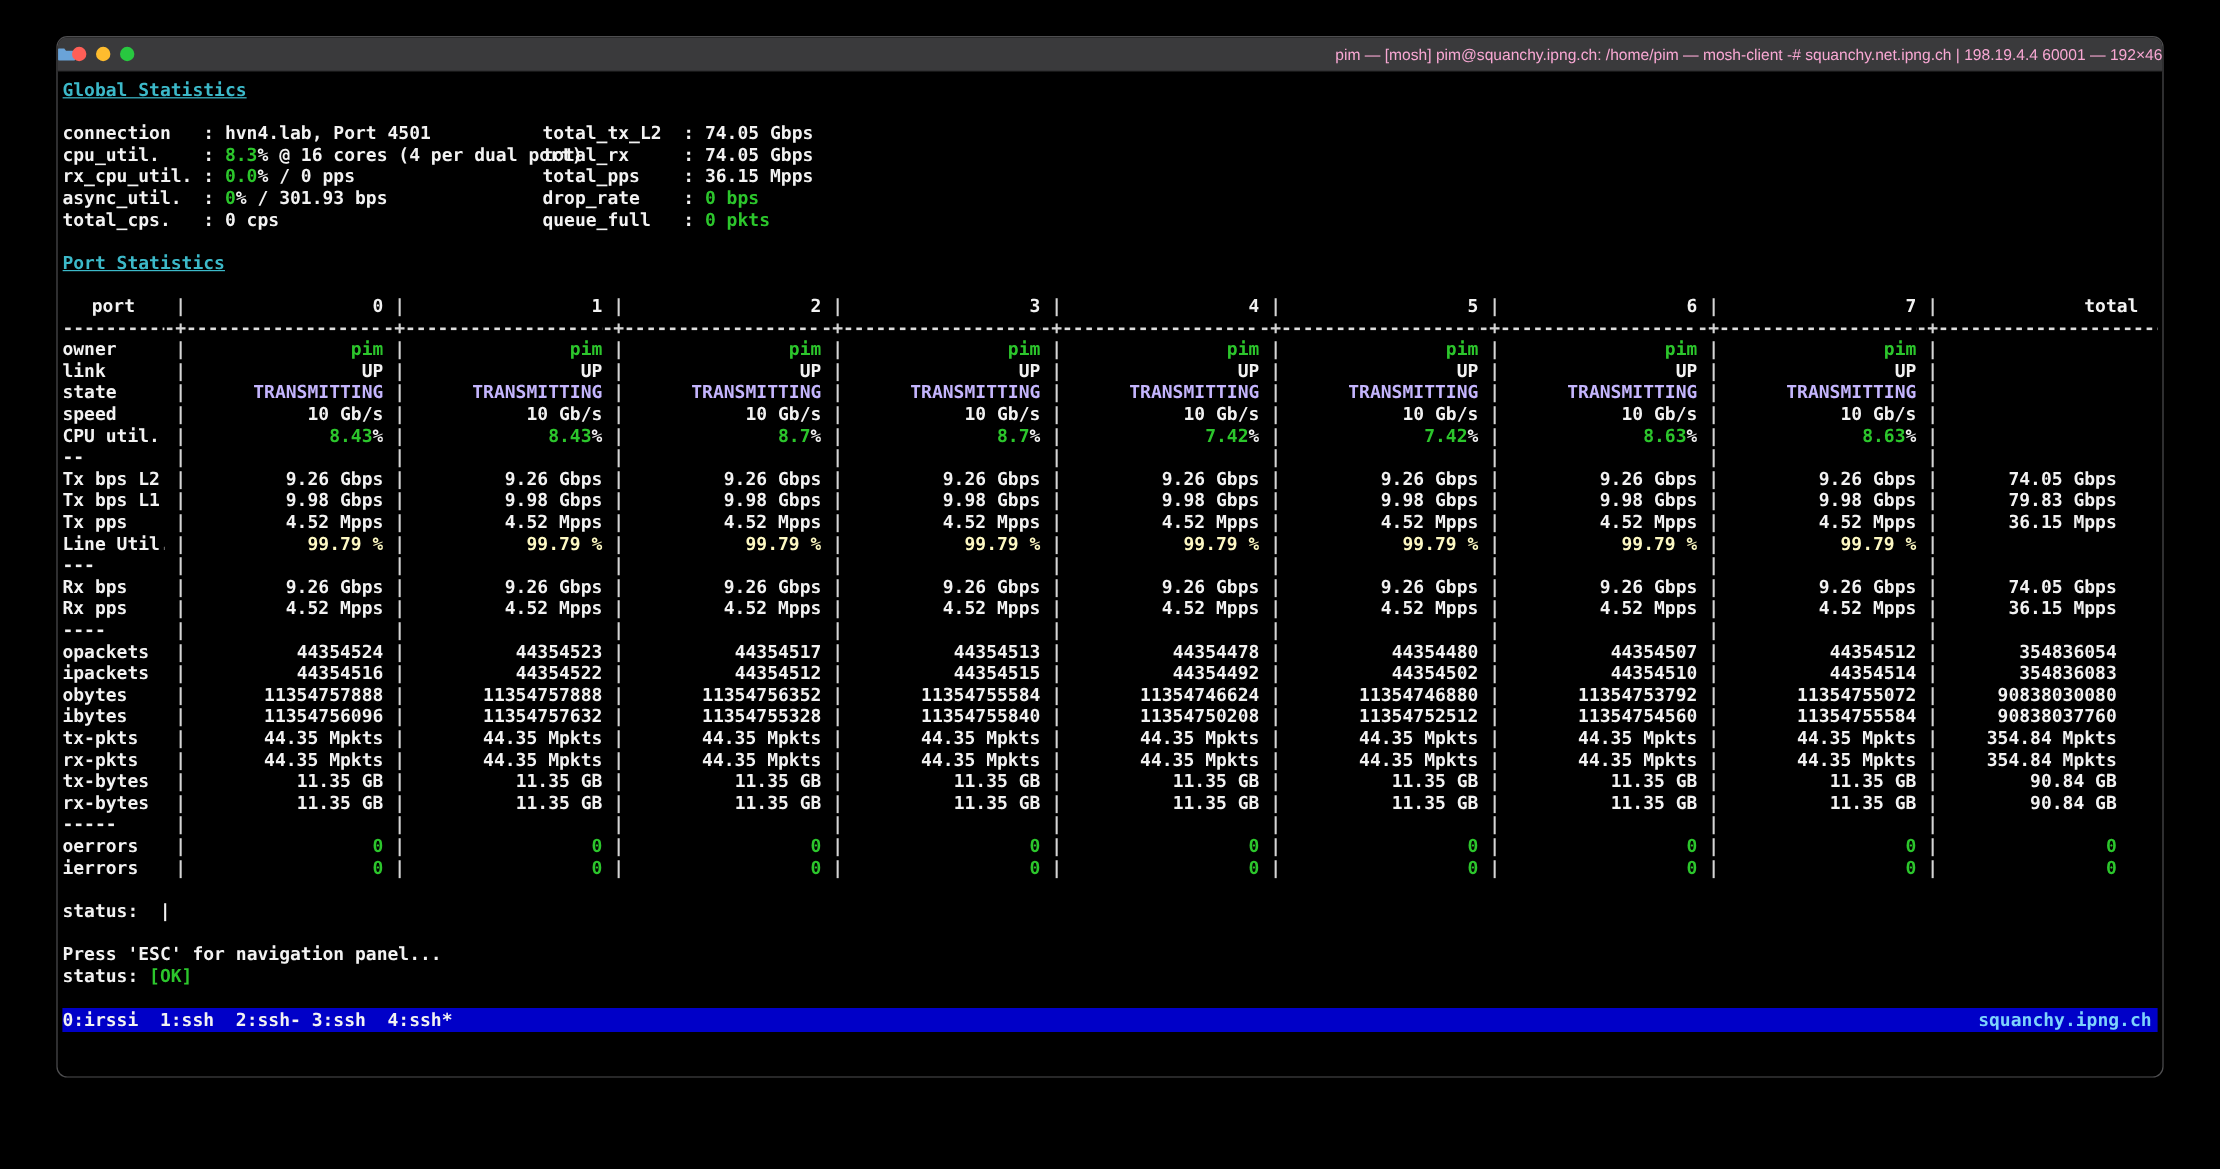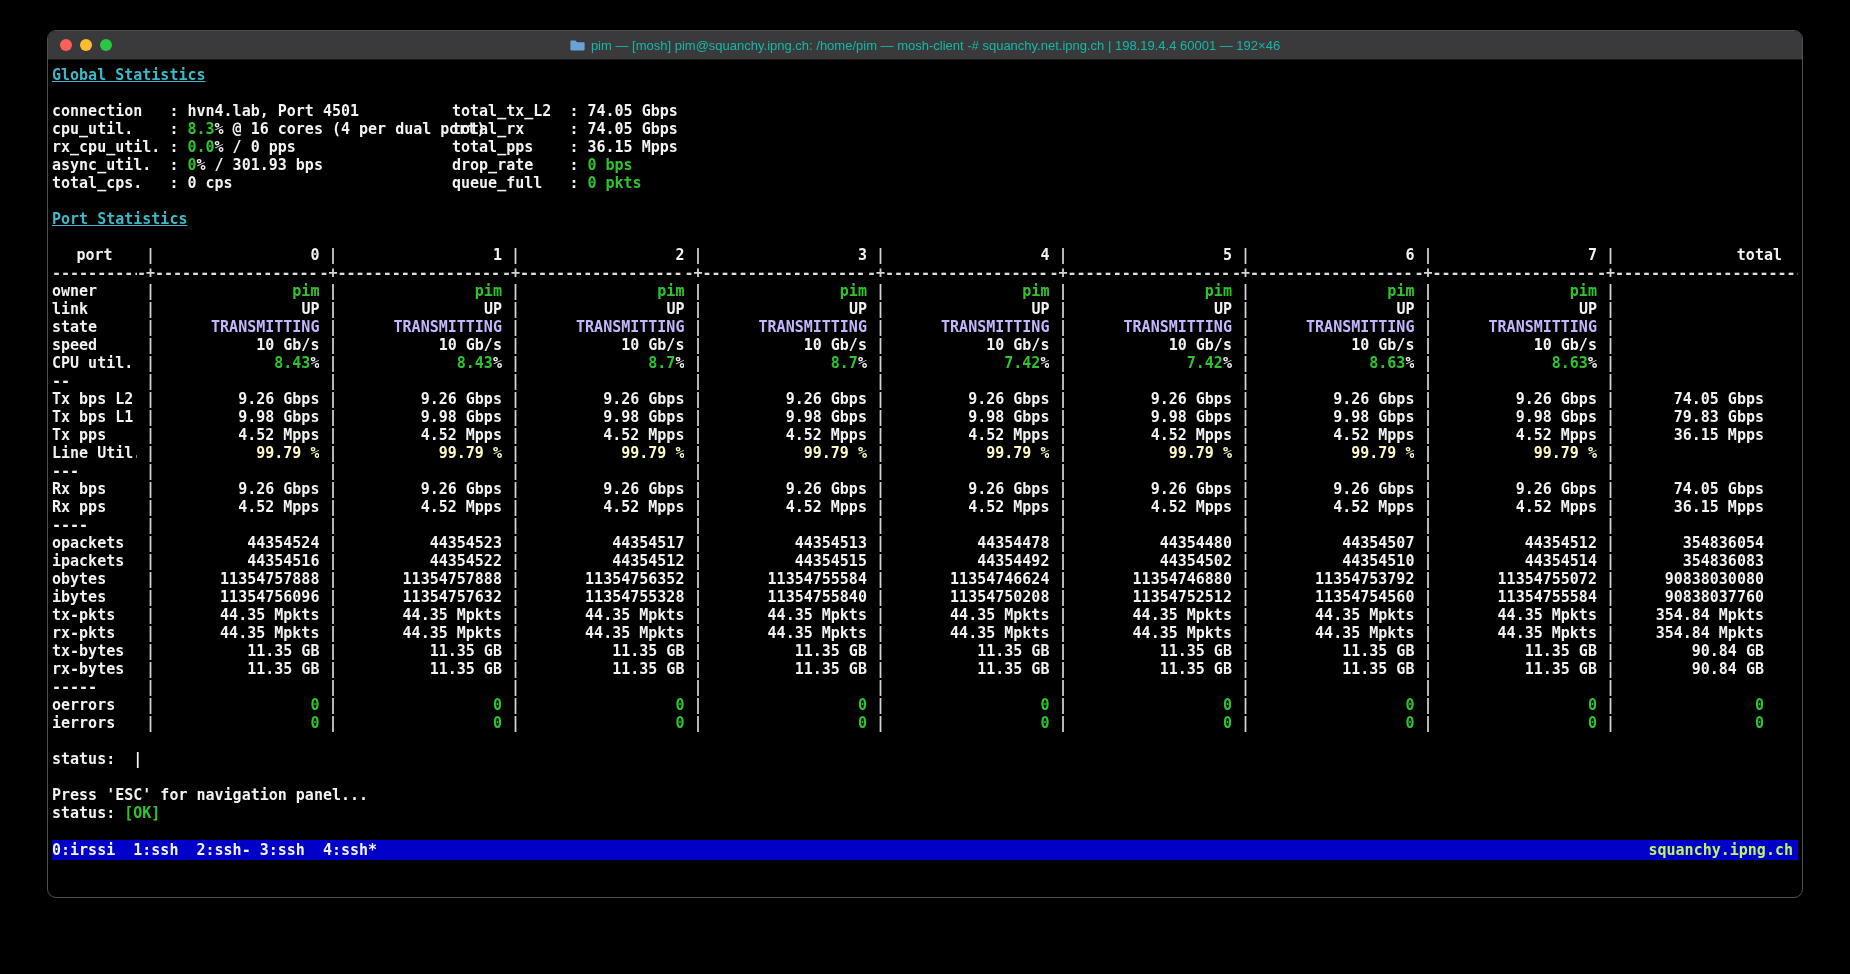--- a/index.html
+++ b/index.html
@@ -2,22 +2,22 @@
 <html><head>
 <meta charset="utf-8">
 <style>
   html,body{margin:0;padding:0;background:#000;width:1850px;height:974px;overflow:hidden}
   .window{position:absolute;left:47px;top:30px;width:1756px;height:868px;background:#000;
           border:1px solid #4e4e50;border-radius:9px;overflow:hidden;box-shadow:0 18px 50px rgba(0,0,0,.7);box-sizing:border-box}
   .titlebar{height:28px;background:#3a3a3c;display:flex;align-items:center;position:relative;border-bottom:1px solid #161616}
   .lights{display:flex;gap:8px;margin-left:12px;z-index:2}
   .light{width:12px;height:12px;border-radius:50%;display:inline-block}
   .red{background:#ff5f57}.yel{background:#febc2e}.grn{background:#28c840}
-  .title{position:absolute;left:0;right:0;display:flex;justify-content:center;align-items:center;gap:6px;
-         font:13px "Liberation Sans",sans-serif;color:#14b8a6;white-space:pre}
+  .title{position:absolute;left:0;right:0;display:flex;justify-content:space-between;align-items:center;gap:6px;
+         font:13px "Liberation Sans",sans-serif;color:#f9a8d4;white-space:pre}
   .term{position:relative;padding:6px 4px 0 4px;font:700 15px/18px "DejaVu Sans Mono",monospace;color:#f2f2f2}
   .line{height:18px;white-space:pre;overflow:hidden}
   .cy{color:#3cb9c9;text-decoration:underline}
   .gn{color:#2cc62c}
   .gb{color:#c4b5fd;font-weight:700}
   .bl{color:#fef9c3}
   .wt{color:#f2f2f2}
   .prow{display:flex}
   .plabel{width:103px;display:flex;flex:none}
   .pl{flex:1;overflow:hidden;white-space:pre}
@@ -27,21 +27,21 @@
   .pv{flex:1;text-align:right;overflow:hidden;white-space:pre}
   .ptotal{width:185px;flex:none;text-align:right;padding-right:36px;box-sizing:border-box;overflow:hidden;white-space:pre}
   .ptotal.ctr{padding-right:18px}
   .dashfill{flex:1;overflow:hidden;white-space:pre;color:#dedede}
   .dashtot{width:185px;flex:none;overflow:hidden;white-space:pre;color:#dedede}
   .gleft{display:inline-block;width:400px;white-space:pre;vertical-align:top}
   .glabel{display:inline-block;white-space:pre;width:13ch}
   .gap2{display:inline-block;width:18px}
   .gap1{display:inline-block;width:9px}
   .tmux{height:20px;line-height:20px;background:#0000c8;display:flex;white-space:pre;color:#f2f2f2}
-  .tmux-host{margin-left:auto;color:#bef264;padding-right:5px}
+  .tmux-host{margin-left:auto;color:#7dd3fc;padding-right:5px}
   .cursor{display:inline-block;width:9px;height:15px;background:#2cc62c;vertical-align:-2px}
 </style>
 </head>
 <body>
 
 <div class="window">
   <div class="titlebar">
     <div class="lights">
       <span class="light red"></span>
       <span class="light yel"></span>

